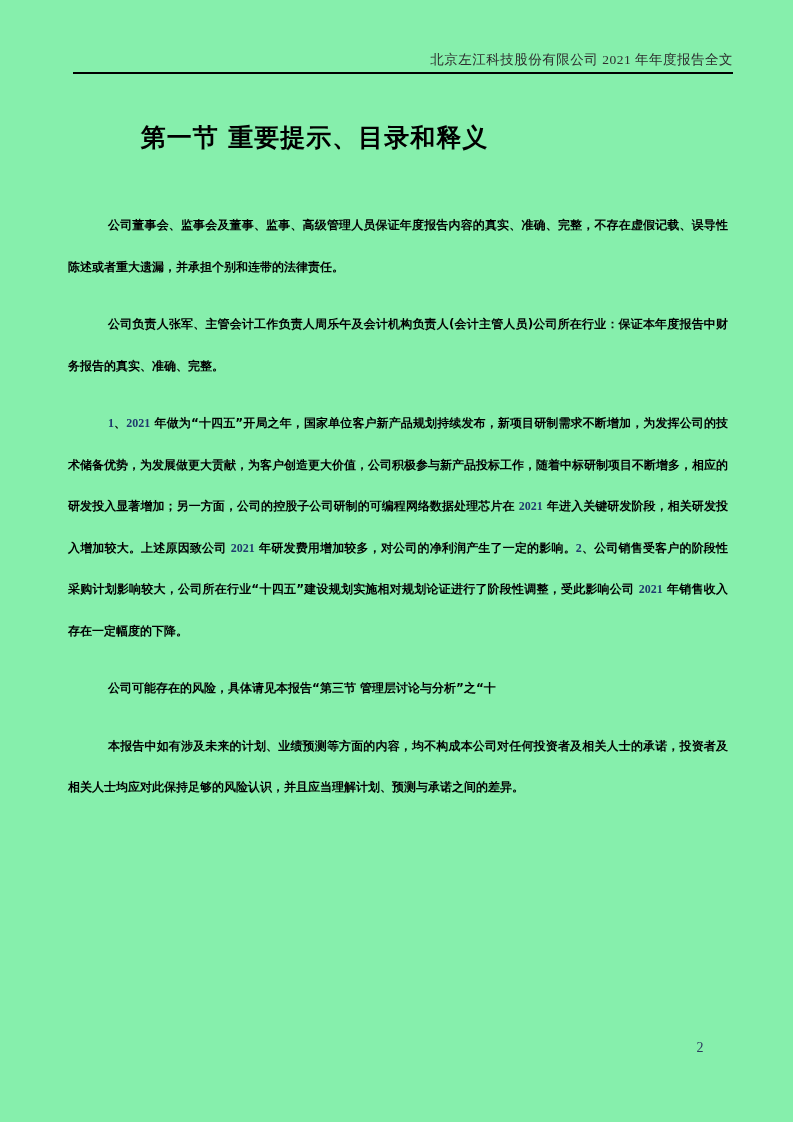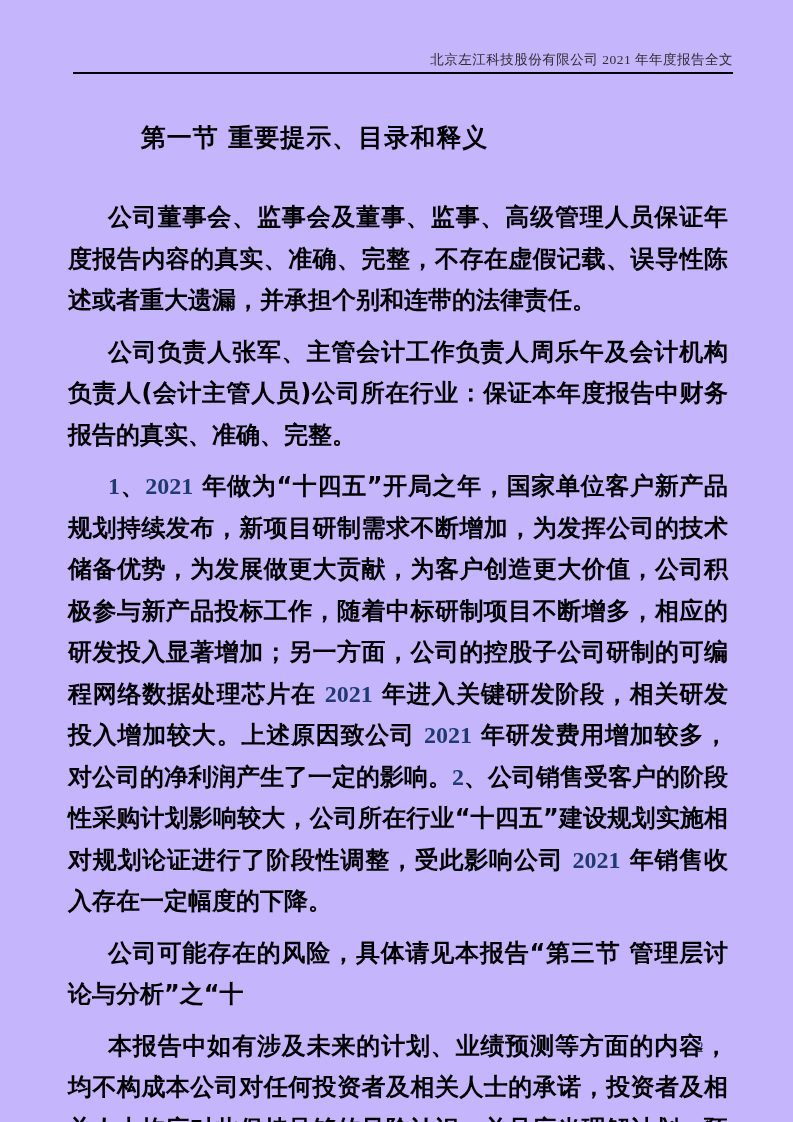--- a/index.html
+++ b/index.html
@@ -4,21 +4,21 @@
 <style>
   html, body {
     margin: 0;
     padding: 0;
     background: #ffffff;
   }
   .page {
     position: relative;
     width: 793px;
     height: 1122px;
-    background: #c4b5fd;
+    background: #86efac;
     overflow: hidden;
     font-family: "DejaVu Sans", sans-serif;
   }
   .header {
     position: absolute;
     top: 51px;
     left: 73px;
     width: 660px;
     text-align: right;
     font-family: "Liberation Serif", serif;
@@ -47,22 +47,22 @@
     letter-spacing: 1px;
     color: #000000;
   }
   .doc-body {
     position: absolute;
     top: 189px;
     left: 68px;
     width: 660px;
   }
   .para {
-    margin: 8px 0 10px 0;
-    font-size: 24px;
+    margin: 16px 0 10px 0;
+    font-size: 12px;
     font-weight: bold;
     line-height: 41.5px;
     text-align: justify;
     text-indent: 40px;
     color: #000000;
     word-break: break-all;
   }
   .num {
     font-family: "Liberation Serif", serif;
     font-weight: bold;

